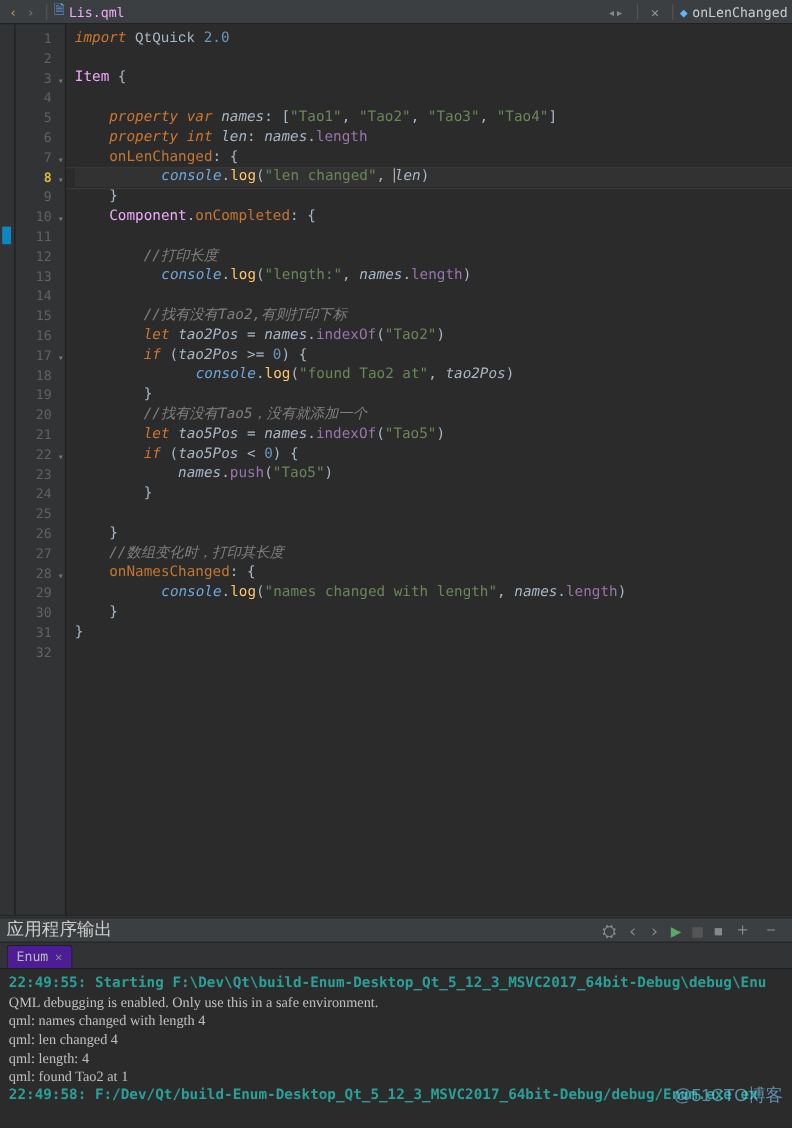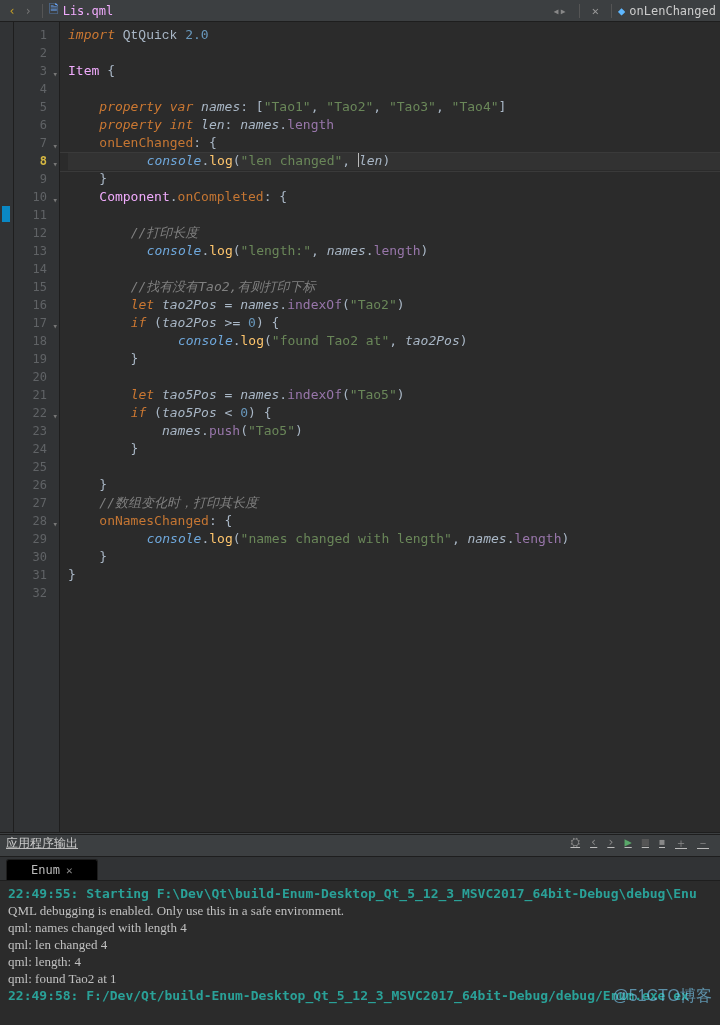--- a/index.html
+++ b/index.html
@@ -116,35 +116,35 @@
   
   .splitter { height:3px; background:#3c3f41; border-top:1px solid #1e1e1e; border-bottom:1px solid #1e1e1e; }
   .output {
     height: 190px;
     background: #2b2b2b;
     display:flex; flex-direction:column;
   }
   .out-toolbar {
     height:22px; background:#3c3f41;
     border-bottom:1px solid #1e1e1e;
-    display:flex; align-items:flex-start;
-    padding:0 6px; font-size:12px; color:#bbb;text-decoration:underline;
+    display:flex; align-items:flex-end;
+    padding:0 6px; font-size:16px; color:#bbb;
   }
   .out-toolbar .title { color:#ccc; }
   .out-toolbar .spacer2 { flex:1; }
   .out-toolbar .ico { margin:0 5px; color:#888; cursor:pointer; }
   .out-toolbar .ico.run { color:#59a869; }
   .out-toolbar .ico.stop { color:#555; }
   .out-tabs {
     height:24px; background:#313335; display:flex; align-items:flex-end;
     padding-left:6px; border-bottom:1px solid #1e1e1e;
   }
   .out-tab {
-    background:#000000; border:1px solid #1e1e1e; border-bottom:none;
-    padding:3px 24px; font-size:12px; color:#bbb;
+    background:#4c1d95; border:1px solid #1e1e1e; border-bottom:none;
+    padding:3px 8px; font-size:12px; color:#bbb;
     display:flex; align-items:center; gap:6px;
     border-radius:3px 3px 0 0;
   }
   .out-tab .tab-x { color:#888; cursor:pointer; font-size:11px; }
   .out-body {
     flex:1; padding:4px 8px; font-size:13px; overflow:hidden;
     position: relative;
   }
   .out-line { height:17px; line-height:17px; white-space:pre; }
   .out-line.launch { color:#2aa198; font-weight:bold; }
@@ -224,21 +224,21 @@
       <div class="line"><span class="punct">    </span><span class="type">Component</span><span class="punct">.</span><span class="sig">onCompleted</span><span class="punct">: {</span></div>
       <div class="line"></div>
       <div class="line"><span class="punct">        </span><span class="cmt">//打印长度</span></div>
       <div class="line"><span class="punct">        </span><span class="obj">console</span><span class="punct">.</span><span class="func">log</span><span class="punct">(</span><span class="str">"length:"</span><span class="punct">, </span><span class="ident">names</span><span class="punct">.</span><span class="prop">length</span><span class="punct">)</span></div>
       <div class="line"></div>
       <div class="line"><span class="punct">        </span><span class="cmt">//找有没有Tao2,有则打印下标</span></div>
       <div class="line"><span class="punct">        </span><span class="kw">let</span><span class="punct"> </span><span class="ident">tao2Pos</span><span class="punct"> = </span><span class="ident">names</span><span class="punct">.</span><span class="prop">indexOf</span><span class="punct">(</span><span class="str">"Tao2"</span><span class="punct">)</span></div>
       <div class="line"><span class="punct">        </span><span class="kw">if</span><span class="punct"> (</span><span class="ident">tao2Pos</span><span class="punct"> &gt;= </span><span class="num">0</span><span class="punct">) {</span></div>
       <div class="line"><span class="punct">            </span><span class="obj">console</span><span class="punct">.</span><span class="func">log</span><span class="punct">(</span><span class="str">"found Tao2 at"</span><span class="punct">, </span><span class="ident">tao2Pos</span><span class="punct">)</span></div>
       <div class="line"><span class="punct">        }</span></div>
-      <div class="line"><span class="punct">        </span></div>
+      <div class="line"><span class="punct">        </span><span class="cmt">//找有没有Tao5，没有就添加一个</span></div>
       <div class="line"><span class="punct">        </span><span class="kw">let</span><span class="punct"> </span><span class="ident">tao5Pos</span><span class="punct"> = </span><span class="ident">names</span><span class="punct">.</span><span class="prop">indexOf</span><span class="punct">(</span><span class="str">"Tao5"</span><span class="punct">)</span></div>
       <div class="line"><span class="punct">        </span><span class="kw">if</span><span class="punct"> (</span><span class="ident">tao5Pos</span><span class="punct"> &lt; </span><span class="num">0</span><span class="punct">) {</span></div>
       <div class="line"><span class="punct">            </span><span class="ident">names</span><span class="punct">.</span><span class="prop">push</span><span class="punct">(</span><span class="str">"Tao5"</span><span class="punct">)</span></div>
       <div class="line"><span class="punct">        }</span></div>
       <div class="line"></div>
       <div class="line"><span class="punct">    }</span></div>
       <div class="line"><span class="punct">    </span><span class="cmt">//数组变化时，打印其长度</span></div>
       <div class="line"><span class="punct">    </span><span class="sig">onNamesChanged</span><span class="punct">: {</span></div>
       <div class="line"><span class="punct">        </span><span class="obj">console</span><span class="punct">.</span><span class="func">log</span><span class="punct">(</span><span class="str">"names changed with length"</span><span class="punct">, </span><span class="ident">names</span><span class="punct">.</span><span class="prop">length</span><span class="punct">)</span></div>
       <div class="line"><span class="punct">    }</span></div>

